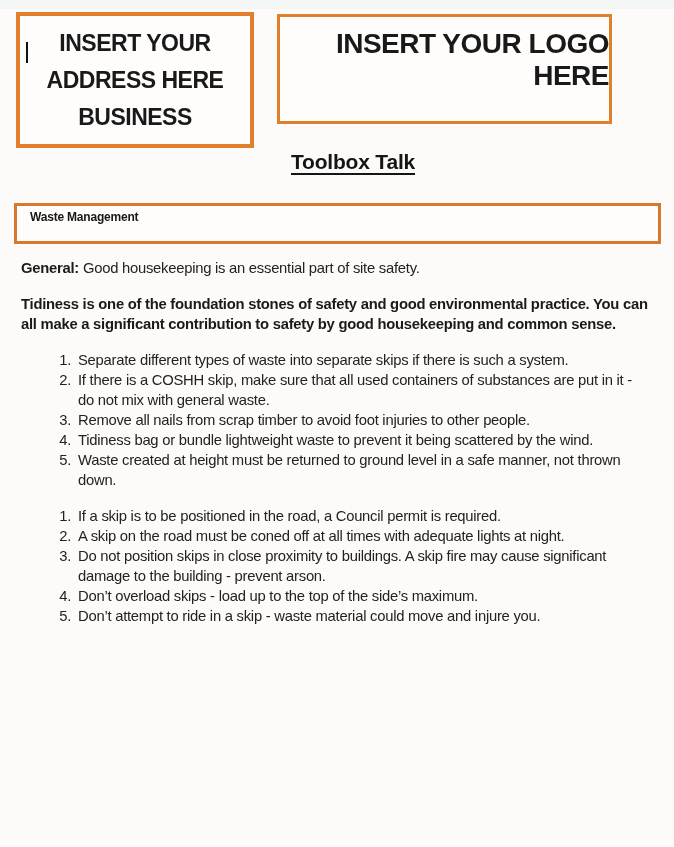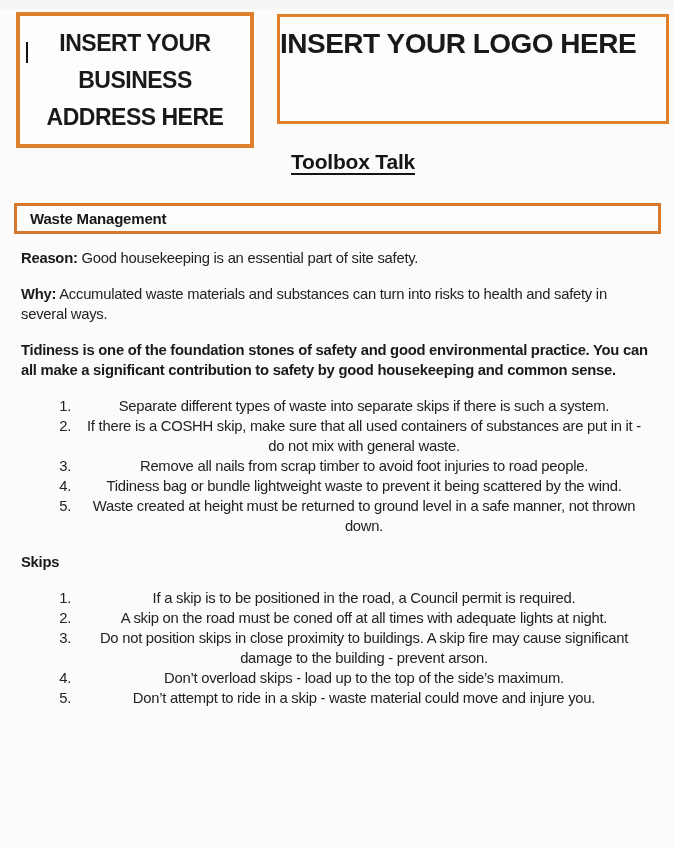--- a/index.html
+++ b/index.html
@@ -25,24 +25,24 @@
     display: flex; flex-direction: column; justify-content: center; align-items: center;
     text-align: center;
     font-weight: bold; font-size: 23px; line-height: 37px; letter-spacing: -0.5px;
     color: #191919;
   }
   .text-caret {
     position: absolute; left: 26px; top: 42px; width: 2px; height: 21px;
     background: #111111;
   }
   .logo-box {
-    position: absolute; left: 277px; top: 14px; width: 392px; height: 110px;
+    position: absolute; left: 277px; top: 14px; width: 335px; height: 110px;
     border: 3px solid #e0802c;
     background: #fefdfb;
-    text-align: left;
+    text-align: right;
     font-weight: bold; font-size: 28px; letter-spacing: -0.5px;
     padding-top: 11px;
     color: #191919;
   }
   .doc-title {
     position: absolute; left: 16px; top: 150px; width: 674px;
     text-align: center;
     font-weight: bold; font-size: 21px; letter-spacing: -0.2px;
     color: #151515;
   }
@@ -50,89 +50,87 @@
     text-decoration: underline;
     text-decoration-thickness: 2px;
     text-underline-offset: 4px;
   }
   
   .content { position: absolute; left: 0; top: 203px; width: 674px; }
   .topic-bar {
     margin: 0 13px 0 14px;
     border: 3px solid #d8782a;
     background: #fefdfb;
-    padding: 4px 13px 4px 13px;
-    font-weight: bold; font-size: 15px; letter-spacing: -0.2px;
+    padding: 4px 13px 17px 13px;
+    font-weight: bold; font-size: 12px; letter-spacing: -0.2px;
     color: #171717;
   }
   
   .body-text {
     padding: 0 24px 0 21px;
     font-size: 14.8px;
     line-height: 20px;
     letter-spacing: -0.25px;
     color: #222222;
   }
   .para { margin: 14px 0 16px; }
   .para.gap { margin-top: 16px; }
   .bold { font-weight: bold; color: #1a1a1a; }
   ol.num-list {
     margin: 14px 0 16px;
     padding-left: 54px;
     list-style: decimal outside;
   }
-  ol.num-list li { padding-left: 3px; text-align: center; }
+  ol.num-list li { padding-left: 3px; }
 </style>
 </head>
 <body>
 
 <div class="page">
   <div class="top-edge"></div>
 
   <div class="address-box">
     <span>INSERT YOUR</span>
+    <span>ADDRESS HERE</span>
     <span>BUSINESS</span>
-    <span>ADDRESS HERE</span>
   </div>
   <div class="text-caret"></div>
 
   <div class="logo-box">
     <span>INSERT YOUR LOGO HERE</span>
   </div>
 
   <div class="doc-title">
     <span class="underlined">Toolbox Talk</span>
   </div>
 
   <div class="content">
 
     <div class="topic-bar">
       <span>Waste Management</span>
     </div>
 
     <div class="body-text">
 
-      <p class="para"><span class="bold">Reason:</span> <span>Good housekeeping is an essential part of site safety.</span></p>
+      <p class="para"><span class="bold">General:</span> <span>Good housekeeping is an essential part of site safety.</span></p>
 
-      <p class="para gap"><span class="bold">Why:</span> <span>Accumulated waste materials and substances can turn into risks to health and safety in several ways.</span></p>
 
 
 
       <p class="para bold">Tidiness is one of the foundation stones of safety and good environmental practice. You can all make a significant contribution to safety by good housekeeping and common sense.</p>
 
       <ol class="num-list">
         <li>Separate different types of waste into separate skips if there is such a system.</li>
         <li>If there is a COSHH skip, make sure that all used containers of substances are put in it - do not mix with general waste.</li>
-        <li>Remove all nails from scrap timber to avoid foot injuries to road people.</li>
+        <li>Remove all nails from scrap timber to avoid foot injuries to other people.</li>
         <li>Tidiness bag or bundle lightweight waste to prevent it being scattered by the wind.</li>
         <li>Waste created at height must be returned to ground level in a safe manner, not thrown down.</li>
       </ol>
 
 
-      <p class="para gap bold">Skips</p>
 
       <ol class="num-list">
         <li>If a skip is to be positioned in the road, a Council permit is required.</li>
         <li>A skip on the road must be coned off at all times with adequate lights at night.</li>
         <li>Do not position skips in close proximity to buildings. A skip fire may cause significant damage to the building - prevent arson.</li>
         <li>Don’t overload skips - load up to the top of the side’s maximum.</li>
         <li>Don’t attempt to ride in a skip - waste material could move and injure you.</li>
       </ol>
 
     </div>

